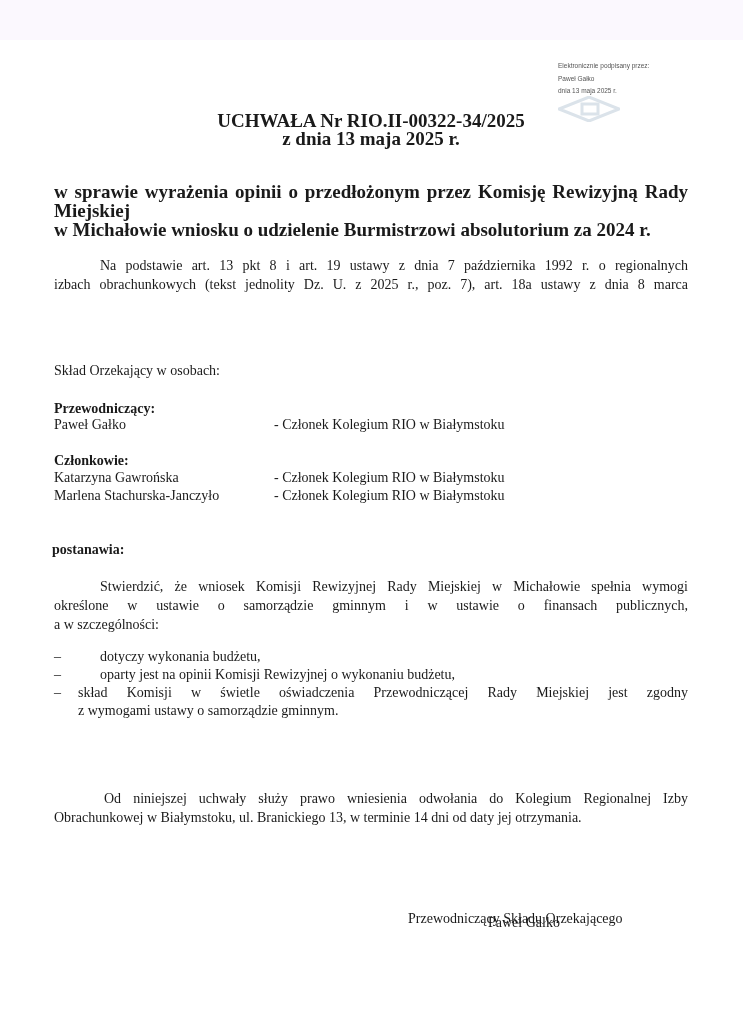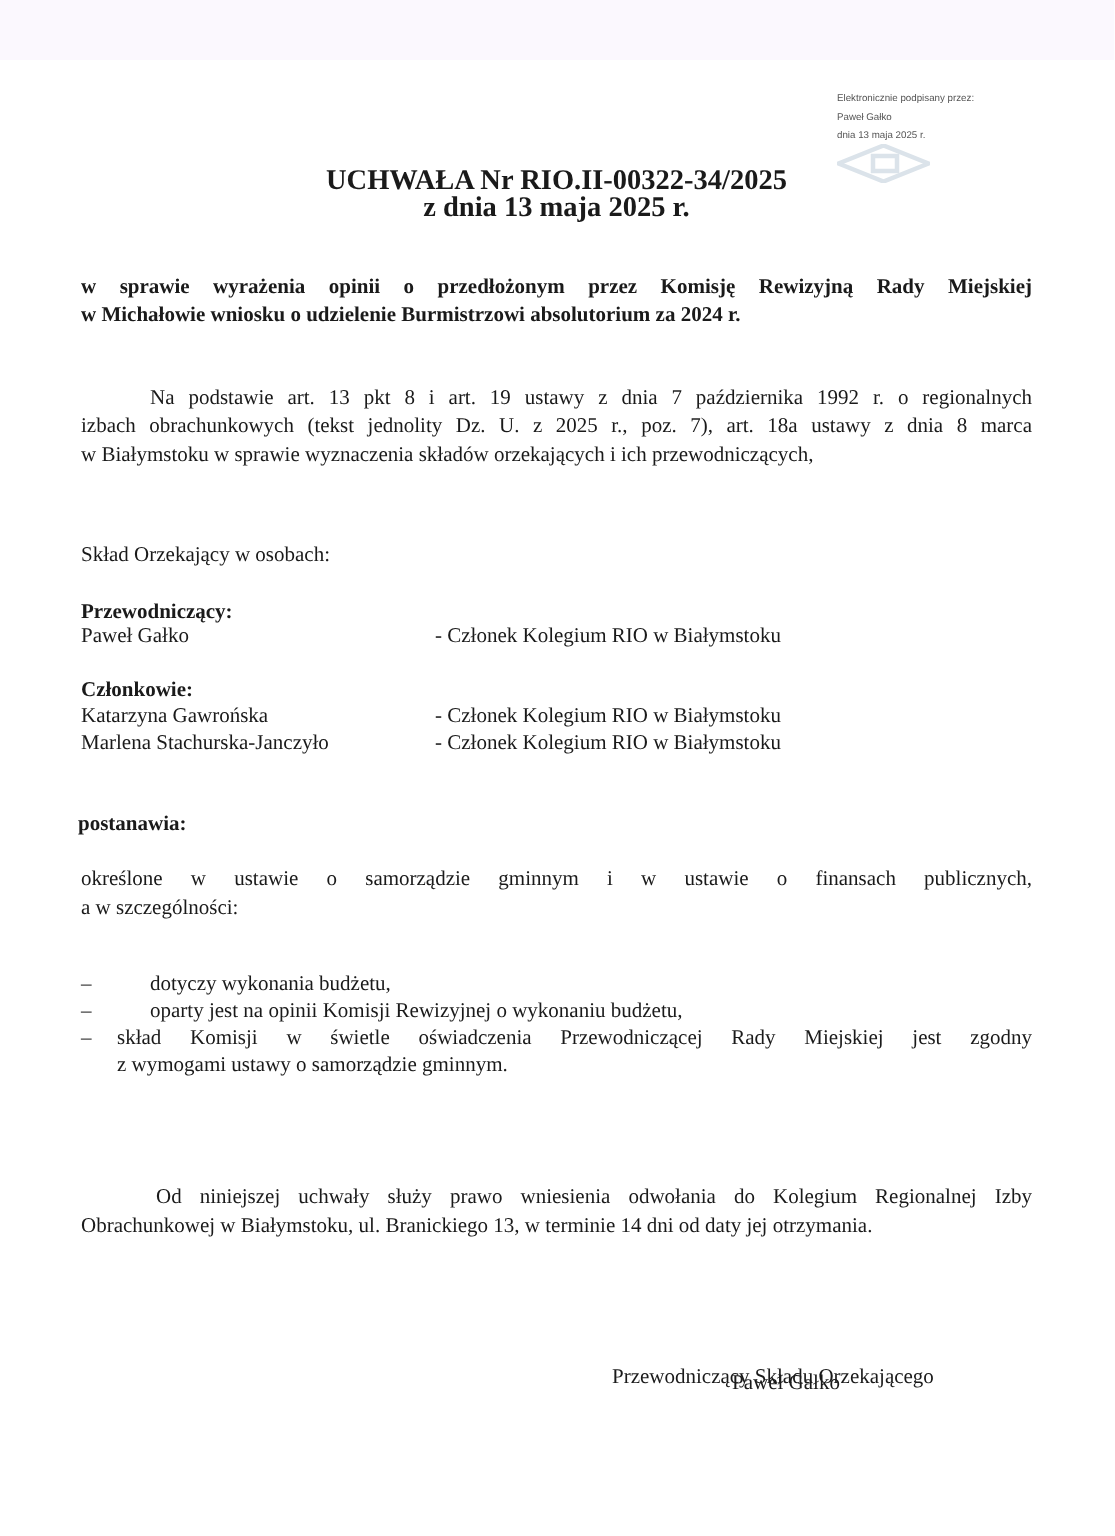--- a/index.html
+++ b/index.html
@@ -48,40 +48,40 @@
       text-align: center;
       font-weight: bold;
       font-size: 19px;
       line-height: 18px;
     }
     .subject {
       position: absolute;
       left: 54px; top: 182px;
       width: 634px;
       font-weight: bold;
-      font-size: 14px;
+      font-size: 19px;
       line-height: 19px;
       text-align: justify;
       text-align-last: left;
     }
     .para {
       position: absolute;
       left: 54px;
       width: 634px;
       font-size: 14px;
       line-height: 19px;
       text-align: justify;
     }
     .line { display: block; text-align: justify; text-align-last: justify; white-space: normal; }
     .line.last { text-align-last: left; }
     .label { position: absolute; font-size: 14px; line-height: 18px; }
     .bold { font-weight: bold; }
     .member-row { position: absolute; left: 54px; width: 520px; font-size: 14px; line-height: 18px; }
     .member-row .name { position: absolute; left: 0; }
-    .member-row .role { position: absolute; left: 236px; white-space: nowrap; }
+    .member-row .role { position: absolute; left: 220px; white-space: nowrap; }
     .bullet-row { position: absolute; left: 54px; width: 634px; font-size: 14px; line-height: 18px; }
     .bullet-row .dash { position: absolute; left: 0; }
     .bullet-row .text { position: absolute; white-space: nowrap; }
     .sig-block { position: absolute; font-size: 14px; line-height: 18px; white-space: nowrap; }
   </style>
 </head>
 <body>
 
 <div class="top-bar"></div>
 
@@ -103,21 +103,20 @@
 </div>
 
 <div class="subject">
   <span class="line">w sprawie wyrażenia opinii o przedłożonym przez Komisję Rewizyjną Rady Miejskiej</span>
   <span class="line last">w Michałowie wniosku o udzielenie Burmistrzowi absolutorium za 2024 r.</span>
 </div>
 
 <div class="para" style="top:256px;">
   <span class="line" style="padding-left:46px;">Na podstawie art. 13 pkt 8 i art. 19 ustawy z dnia 7 października 1992 r. o regionalnych</span>
   <span class="line">izbach obrachunkowych (tekst jednolity Dz. U. z 2025 r., poz. 7), art. 18a ustawy z dnia 8 marca</span>
-  <span class="line last">w Białymstoku w sprawie wyznaczenia składów orzekających i ich przewodniczących,</span>
 </div>
 
 <div class="label" style="left:54px; top:362px;">Skład Orzekający w osobach:</div>
 
 <div class="label bold" style="left:54px; top:400px;">Przewodniczący:</div>
 <div class="member-row" style="top:416px;">
   <span class="name">Paweł Gałko</span>
   <span class="role">- Członek Kolegium RIO w Białymstoku</span>
 </div>
 
@@ -127,20 +126,21 @@
   <span class="role">- Członek Kolegium RIO w Białymstoku</span>
 </div>
 <div class="member-row" style="top:487px;">
   <span class="name">Marlena Stachurska-Janczyło</span>
   <span class="role">- Członek Kolegium RIO w Białymstoku</span>
 </div>
 
 <div class="label bold" style="left:40px; top:541px;margin-left:12px;">postanawia:</div>
 
 <div class="para" style="top:577px;">
+  <span class="line" style="padding-left:46px;">Stwierdzić, że wniosek Komisji Rewizyjnej Rady Miejskiej w Michałowie spełnia wymogi</span>
   <span class="line">określone w ustawie o samorządzie gminnym i w ustawie o finansach publicznych,</span>
   <span class="line last">a w szczególności:</span>
 </div>
 
 <div class="bullet-row" style="top:648px;">
   <span class="dash">–</span>
   <span class="text" style="left:46px;">dotyczy wykonania budżetu,</span>
 </div>
 <div class="bullet-row" style="top:666px;">
   <span class="dash">–</span>

